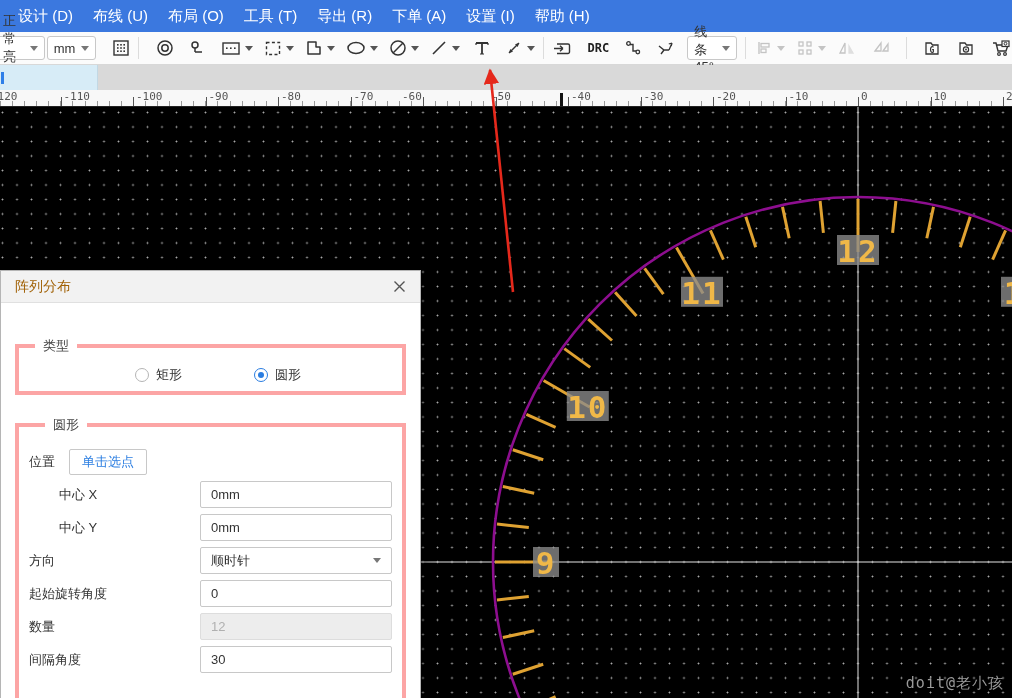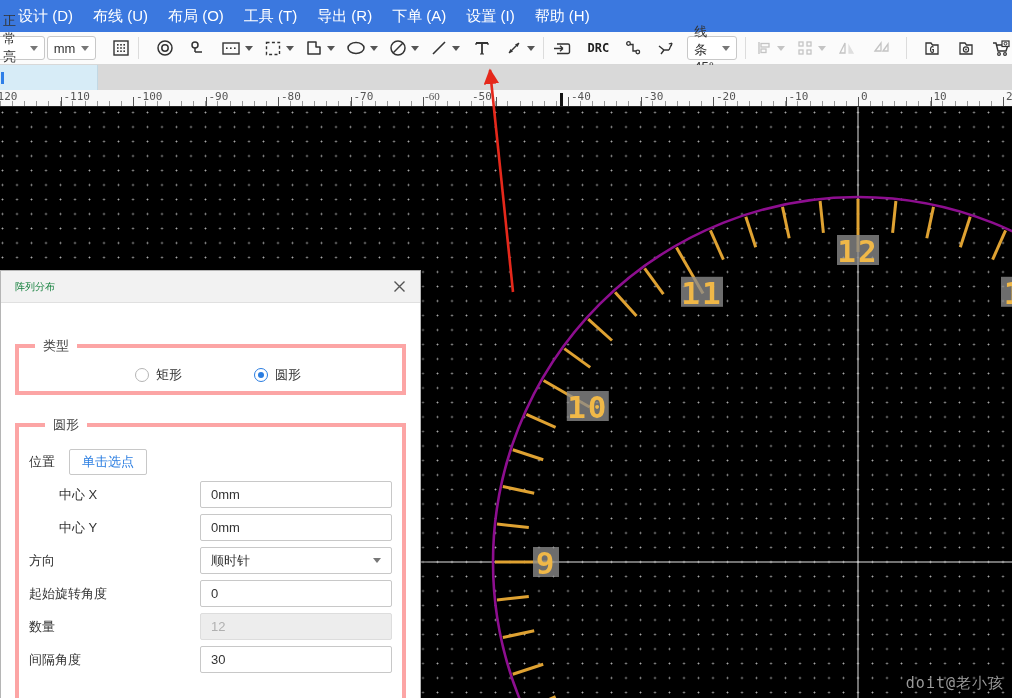--- a/index.html
+++ b/index.html
@@ -51,21 +51,21 @@
     font-size:15px; color:#9a9a9a; letter-spacing:1px; }
 
   
   #arrow-overlay { position:absolute; left:0; top:0; z-index:50; pointer-events:none; }
 
   
   #dialog { position:absolute; left:0; top:270px; width:421px; height:430px; background:#fff;
     border:1px solid #b5b5b5; box-shadow:2px 2px 12px rgba(0,0,0,.45); z-index:40; }
   #dialog-titlebar { height:32px; background:#f2f2f2; border-bottom:1px solid #e0e0e0;
     display:flex; align-items:center; justify-content:space-between; padding:0 14px; }
-  #dialog-title { font-size:10px; color:#15803d; }
+  #dialog-title { font-size:14px; color:#a16207; }
   #dialog-close { cursor:pointer; display:flex; align-items:center; }
   fieldset { border:4px solid #fca5a5; margin:0 14px; }
   legend { margin-left:16px; padding:0 8px; font-size:13px; color:#444; }
   #fs-type { margin-top:34px; height:58px; }
   #type-row { display:flex; align-items:center; padding-left:116px; gap:72px; height:40px; }
   .radio-opt { display:flex; align-items:center; gap:7px; font-size:13px; color:#333; cursor:pointer; }
   .radio { width:14px; height:14px; border:1px solid #b5b5b5; border-radius:50%; background:#fff;
     display:flex; align-items:center; justify-content:center; }
   .radio.checked { border-color:#2a7de1; }
   .radio.checked::after { content:""; width:6px; height:6px; border-radius:50%; background:#2a7de1; }
@@ -291,23 +291,23 @@
       <span class="ruler-label" style="left: 63.5px;">-110</span>
       <div class="ruler-major" style="left: 133px;"></div>
       <span class="ruler-label" style="left: 136px;">-100</span>
       <div class="ruler-major" style="left: 205.5px;"></div>
       <span class="ruler-label" style="left: 208.5px;">-90</span>
       <div class="ruler-major" style="left: 278px;"></div>
       <span class="ruler-label" style="left: 281px;">-80</span>
       <div class="ruler-major" style="left: 350.5px;"></div>
       <span class="ruler-label" style="left: 353.5px;">-70</span>
       <div class="ruler-major" style="left: 423px;"></div>
-      <span class="ruler-label" style="left: 425px; font-family: Liberation Serif, serif;">-60</span>
+      <span class="ruler-label" style="left: 402px;">-60</span>
       <div class="ruler-major" style="left: 495.5px;"></div>
-      <span class="ruler-label" style="left: 472px;">-50</span>
+      <span class="ruler-label" style="left: 491px;">-50</span>
       <div class="ruler-major" style="left: 568px;"></div>
       <span class="ruler-label" style="left: 571px;">-40</span>
       <div class="ruler-major" style="left: 640.5px;"></div>
       <span class="ruler-label" style="left: 643.5px;">-30</span>
       <div class="ruler-major" style="left: 713px;"></div>
       <span class="ruler-label" style="left: 716px;">-20</span>
       <div class="ruler-major" style="left: 785.5px;"></div>
       <span class="ruler-label" style="left: 788.5px;">-10</span>
       <div class="ruler-major" style="left: 858px;"></div>
       <span class="ruler-label" style="left: 861px;">0</span>

